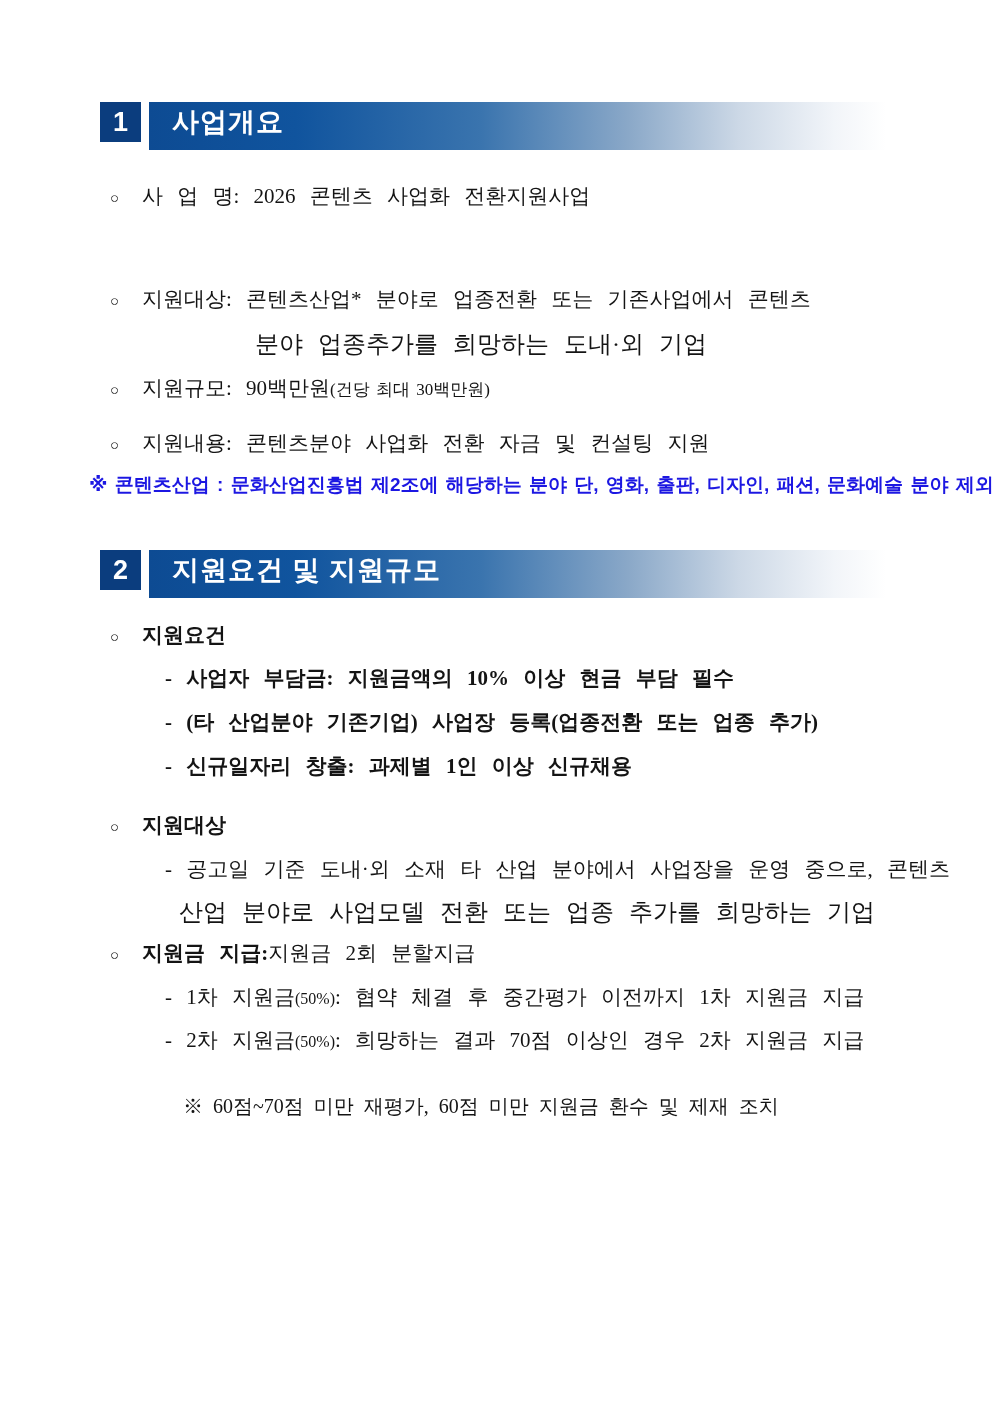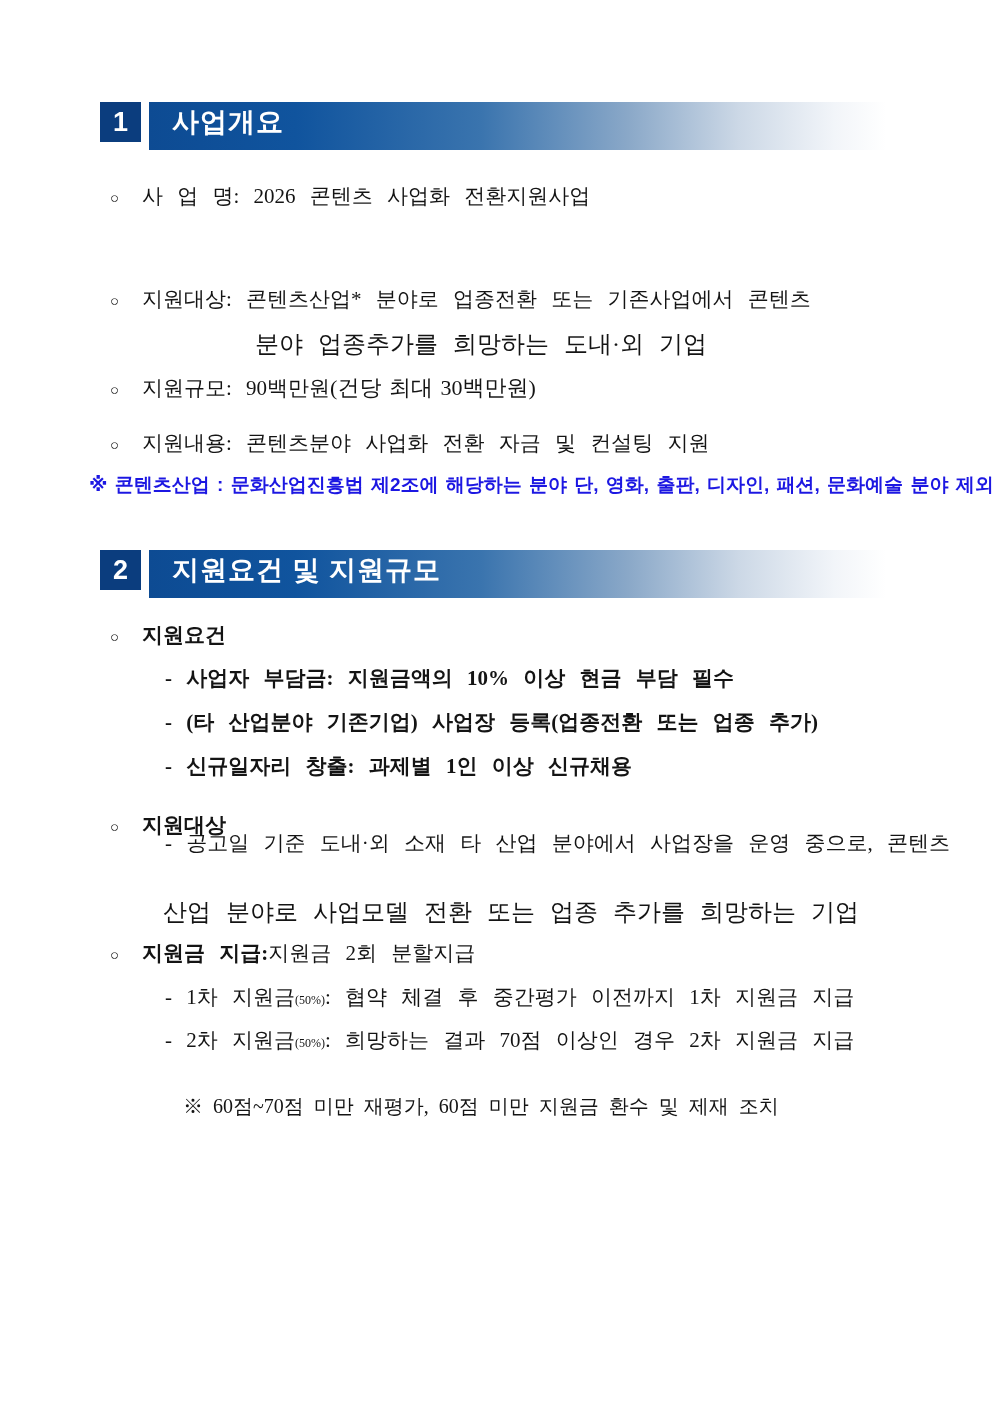--- a/index.html
+++ b/index.html
@@ -20,22 +20,22 @@
     font-size:27px;line-height:40px;padding-left:23px;letter-spacing:1px;white-space:nowrap;
   }
   .row{
     position:absolute;left:110px;font-size:21px;line-height:30px;
     word-spacing:9px;white-space:nowrap;
   }
   .bullet{display:inline-block;width:32px;font-size:15px;word-spacing:normal;}
   .cont{position:absolute;font-size:24px;line-height:30px;word-spacing:9px;white-space:nowrap;}
   .dash-row{position:absolute;left:143px;font-size:21px;line-height:30px;word-spacing:9px;white-space:nowrap;margin-left:22px;}
   .b{font-weight:bold;}
-  .small{font-size:22px;word-spacing:2px;}
-  .tiny{font-size:12px;word-spacing:1px;}
+  .small{font-size:17px;word-spacing:2px;}
+  .tiny{font-size:16px;word-spacing:1px;}
   .note-blue{
     position:absolute;left:89px;color:var(--note-blue,#1c17e2);
     font-family:"Liberation Sans","DejaVu Sans",sans-serif;font-weight:bold;
     font-size:19px;line-height:26px;white-space:nowrap;word-spacing:2px;
   }
   .note-sub{position:absolute;left:183px;font-size:20px;line-height:28px;word-spacing:5px;white-space:nowrap;}
 </style>
 </head>
 <body>
 
@@ -76,22 +76,22 @@
   </div>
 
   <div class="dash-row b" style="top:663px;">- 사업자 부담금: 지원금액의 10% 이상 현금 부담 필수</div>
   <div class="dash-row b" style="top:707px;">- (타 산업분야 기존기업) 사업장 등록(업종전환 또는 업종 추가)</div>
   <div class="dash-row b" style="top:751px;">- 신규일자리 창출: 과제별 1인 이상 신규채용</div>
 
   <div class="row b" style="top:810px;">
     <span class="bullet">○</span><span>지원대상</span>
   </div>
 
-  <div class="dash-row" style="top:828px;">- 공고일 기준 도내·외 소재 타 산업 분야에서 사업장을 운영 중으로, 콘텐츠</div>
-  <div class="cont" style="top:897px;left:163px;">산업 분야로 사업모델 전환 또는 업종 추가를 희망하는 기업</div>
+  <div class="dash-row" style="top:854px;">- 공고일 기준 도내·외 소재 타 산업 분야에서 사업장을 운영 중으로, 콘텐츠</div>
+  <div class="cont" style="top:897px;left:179px;">산업 분야로 사업모델 전환 또는 업종 추가를 희망하는 기업</div>
 
   <div class="row" style="top:938px;">
     <span class="bullet">○</span><span class="b">지원금 지급:</span><span>지원금 2회 분할지급</span>
   </div>
 
   <div class="dash-row" style="top:982px;">
     <span>- 1차 지원금</span><span class="tiny">(50%)</span><span>: 협약 체결 후 중간평가 이전까지 1차 지원금 지급</span>
   </div>
 
   <div class="dash-row" style="top:1025px;">

